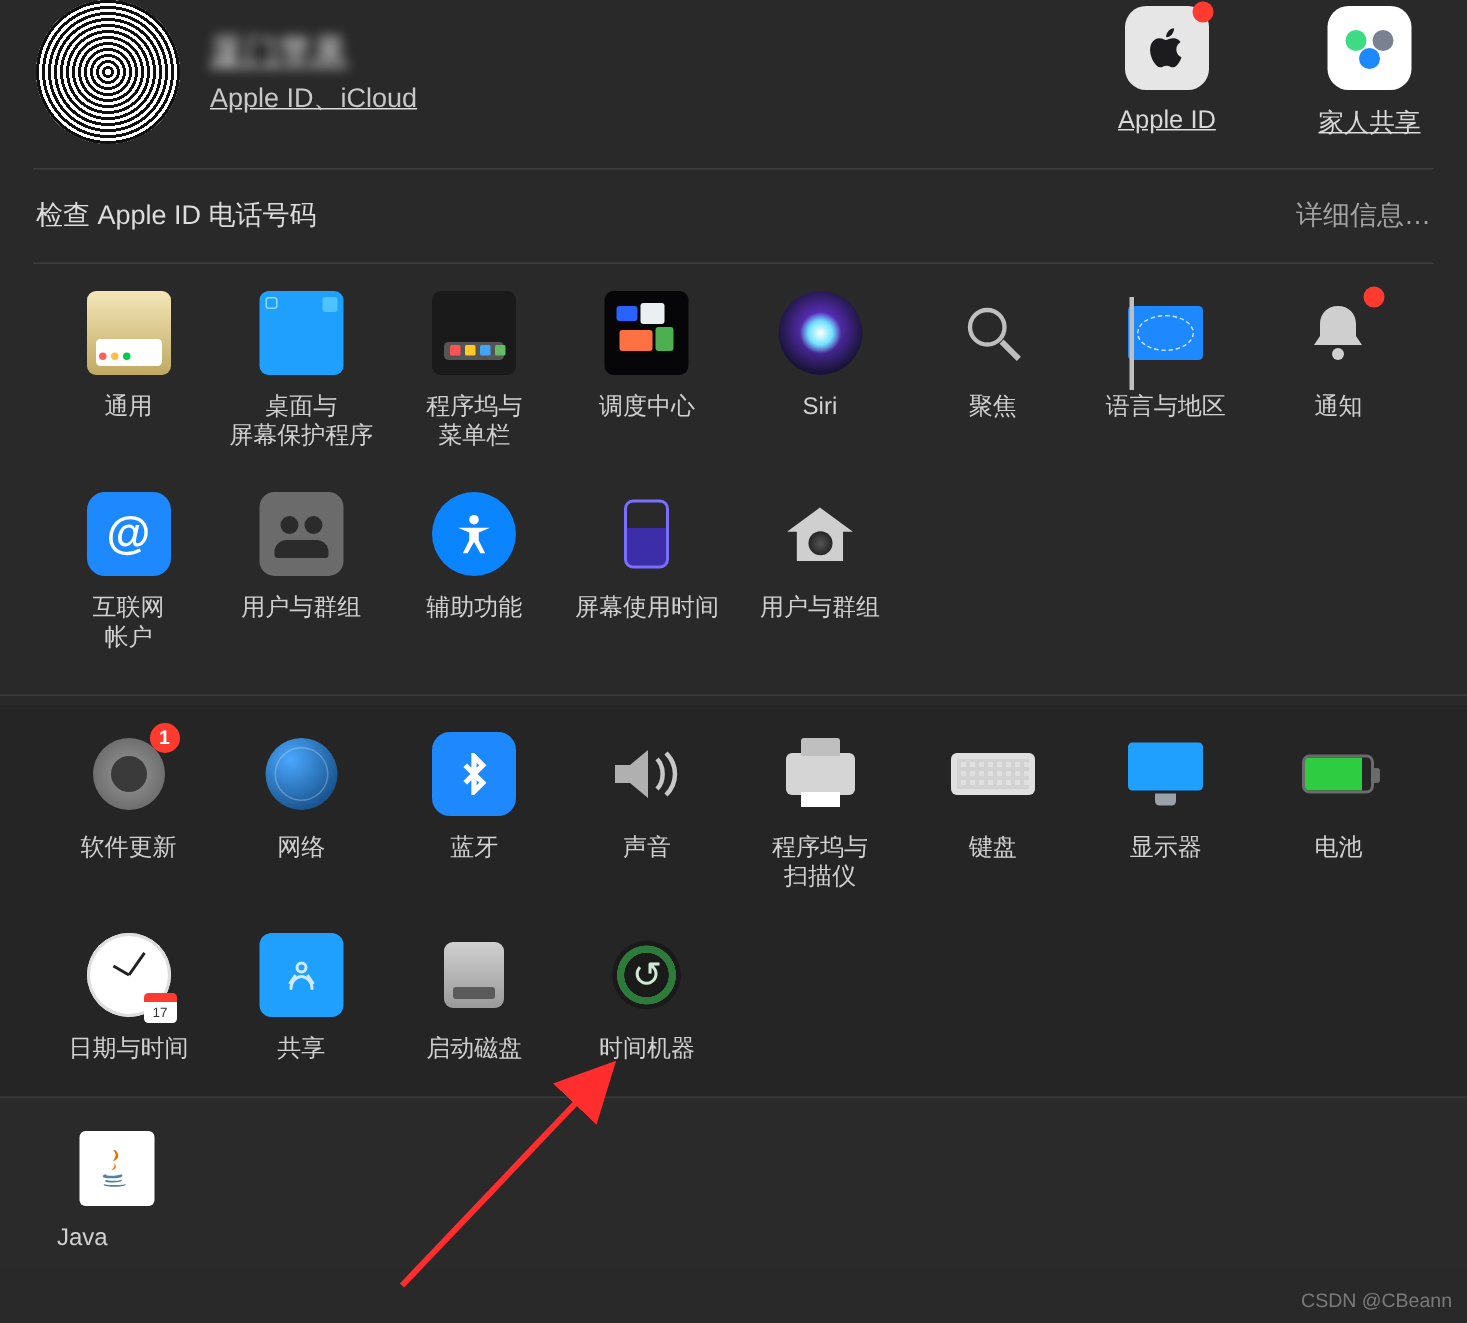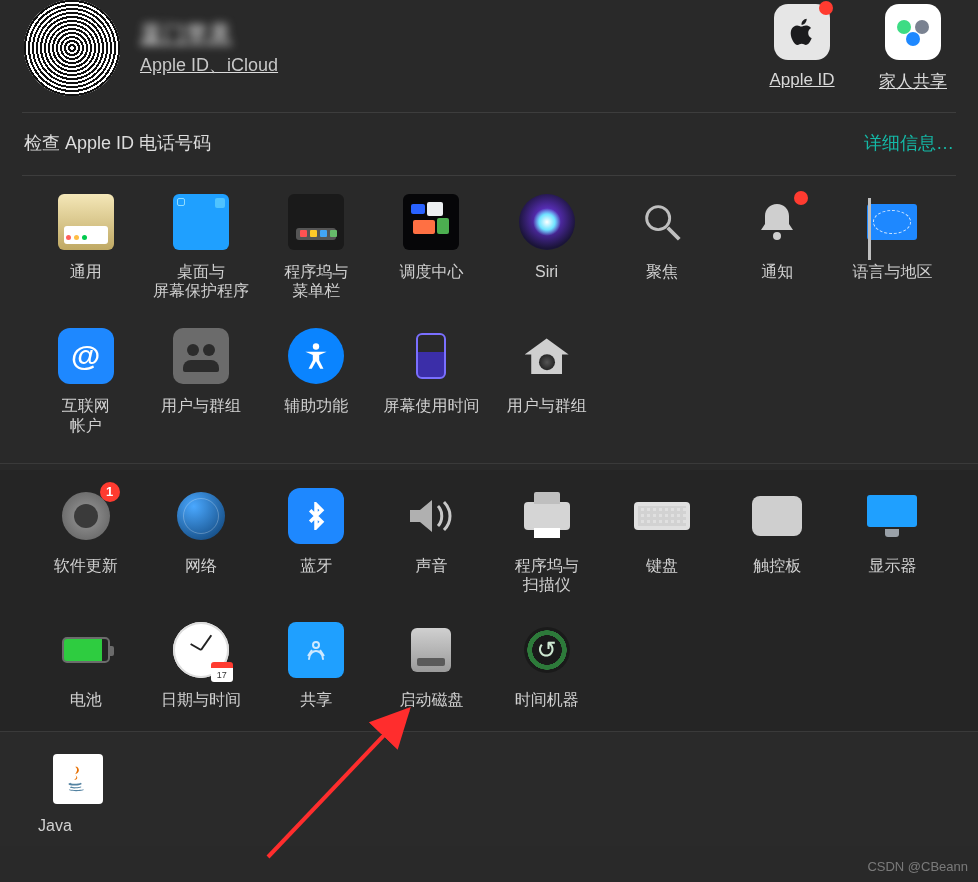--- a/index.html
+++ b/index.html
@@ -27,21 +27,21 @@
     margin-right: 20px;
     filter: contrast(1.1);
   }
   .user-col { flex:1; }
   .user-name {
     font-size: 22px; color:#eaeaea; font-weight:500;
     filter: blur(4px);
     letter-spacing:1px;
   }
   .user-sub { font-size: 18px; color:#c8c8c8; margin-top:4px; }
-  .header-icons { display:flex; gap:37px; padding-right:4px; }
+  .header-icons { display:flex; gap:61px; padding-right:4px; }
   .hicon-cell { width:74px; text-align:center; cursor:pointer; }
   .hicon {
     width:56px; height:56px; border-radius:14px;
     margin:0 auto 10px auto; position:relative;
     display:flex; align-items:center; justify-content:center;
   }
   .hicon-label { font-size:17px; color:#d8d8d8; white-space:nowrap; }
   .badge-dot {
     position:absolute; top:-3px; right:-3px;
     width:14px; height:14px; border-radius:50%;
@@ -56,21 +56,21 @@
   }
 
   .divider { height:1px; background:#3d3d3d; margin:0 22px; }
 
   
   .notice {
     display:flex; align-items:center; justify-content:space-between;
     padding: 18px 24px 20px 24px;
     font-size:18px;
   }
-  .notice a { color:#14b8a6; text-decoration:none; cursor:pointer; }
+  .notice a { color:#a3a3a3; text-decoration:none; cursor:pointer; }
 
   
   .section {
     padding: 18px 0 22px 0;
   }
   .grid {
     display:grid;
     grid-template-columns: repeat(8, 1fr);
     column-gap: 0px;
     row-gap: 28px;
@@ -317,35 +317,35 @@
     <div class="cell">
       <div class="ic i-spotlight">
         <svg viewBox="0 0 48 48">
             <circle cx="20" cy="20" r="12" fill="none" stroke-width="3"></circle>
             <line x1="30" y1="30" x2="42" y2="42" stroke-width="4"></line>
           </svg>
       </div>
       <div class="lbl">聚焦</div>
     </div>
     <div class="cell">
+      <div class="ic i-language">
+        <div class="flag"></div>
+          <div class="pole"></div>
+      </div>
+      <div class="lbl">语言与地区</div>
+    </div>
+    <div class="cell">
       <div class="ic i-notif">
         <svg viewBox="0 0 48 48">
             <path d="M24 6c-7 0-12 5-12 12v8l-4 6h32l-4-6v-8c0-7-5-12-12-12z"></path>
             <circle cx="24" cy="38" r="4"></circle>
           </svg>
         <span class="badge-dot"></span>
       </div>
       <div class="lbl">通知</div>
-    </div>
-    <div class="cell">
-      <div class="ic i-language">
-        <div class="flag"></div>
-          <div class="pole"></div>
-      </div>
-      <div class="lbl">语言与地区</div>
     </div>
 
     <div class="cell">
       <div class="ic i-internet">
           <span>@</span>
         </div>
       <div class="lbl">互联网
 帐户</div>
     </div>
     <div class="cell">
@@ -426,26 +426,20 @@
           </div>
         </div>
       <div class="lbl">程序坞与
 扫描仪</div>
     </div>
     <div class="cell">
       <div class="ic i-keyboard">
           <div class="kb"></div>
         </div>
       <div class="lbl">键盘</div>
-    </div>
-    <div class="cell">
-      <div class="ic i-trackpad">
-          <div class="tp"></div>
-        </div>
-      <div class="lbl">触控板</div>
     </div>
 
     <div class="cell">
       <div class="ic i-display" style="flex-direction:column">
           <div class="screen"></div>
           <div class="stand"></div>
         </div>
       <div class="lbl">显示器</div>
     </div>
     <div class="cell">

